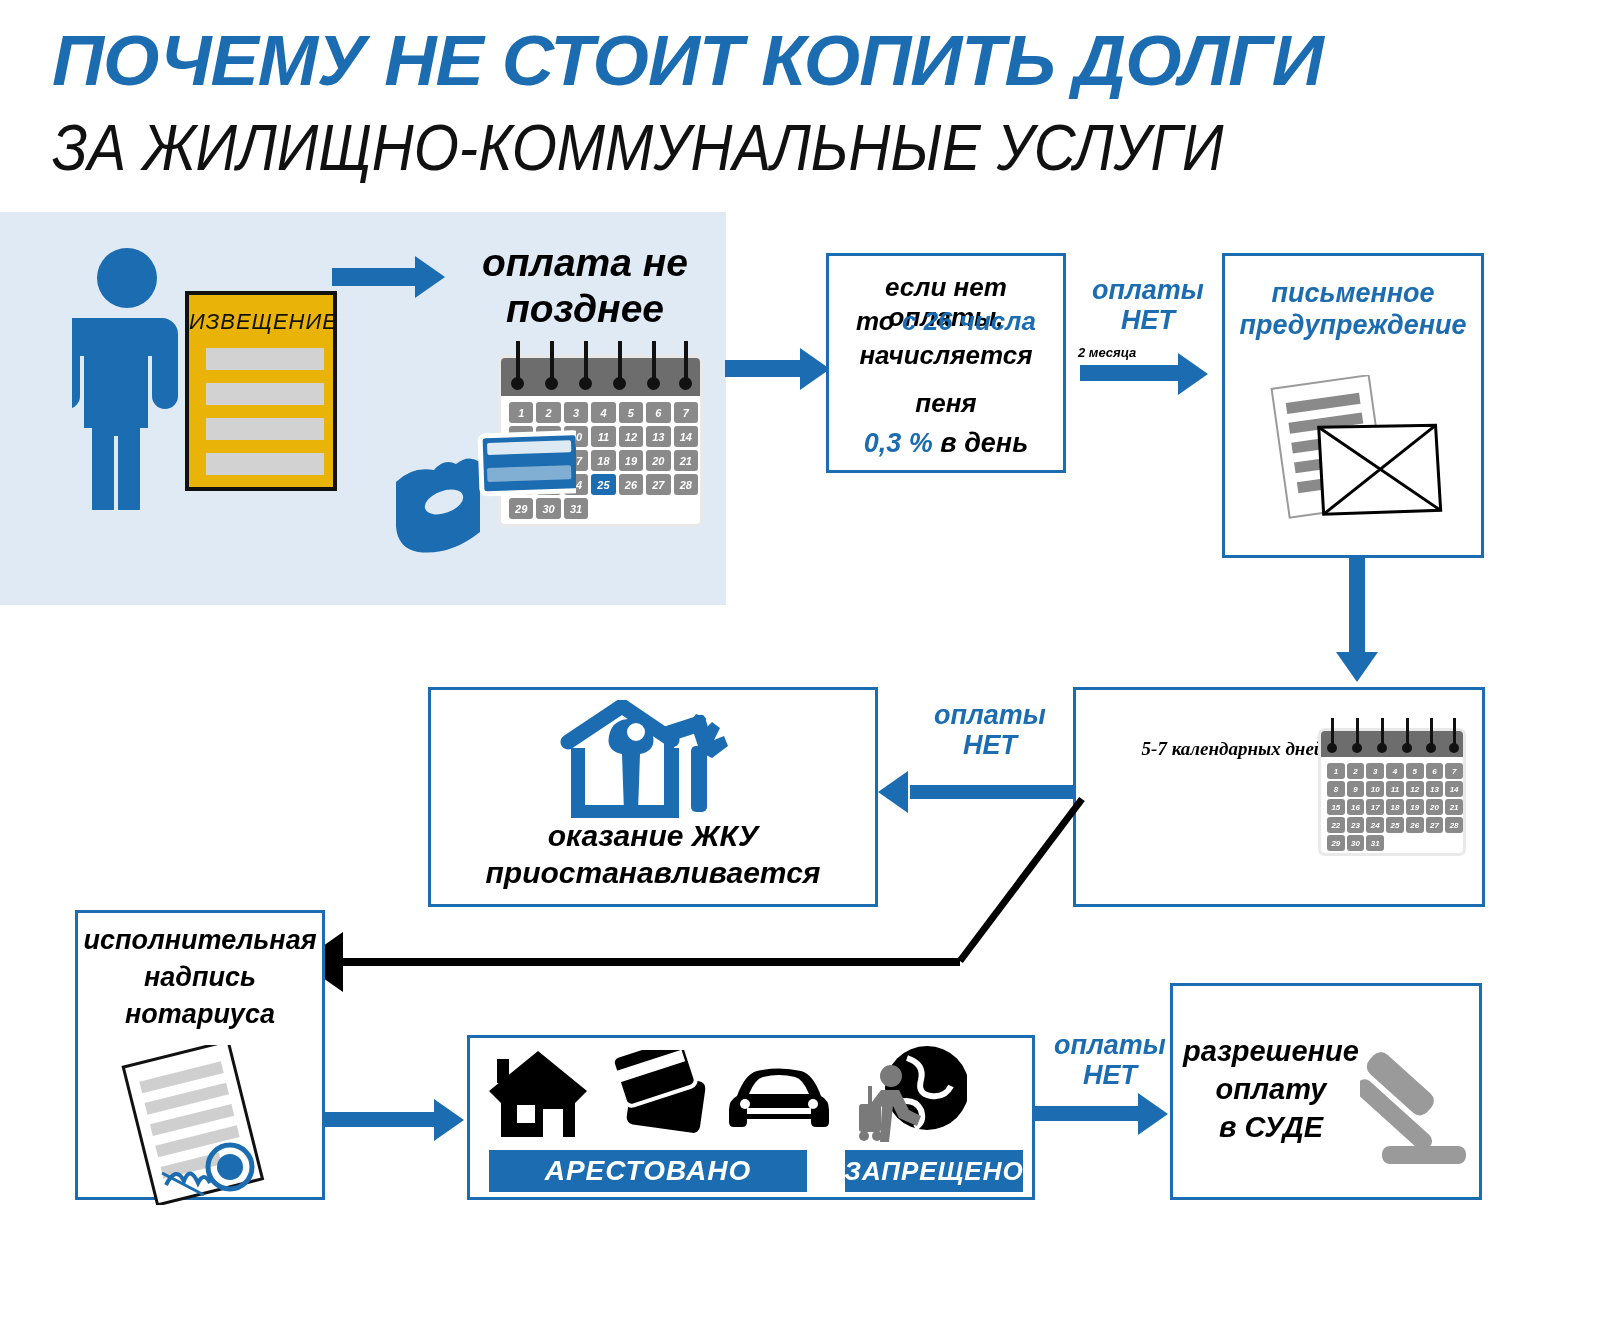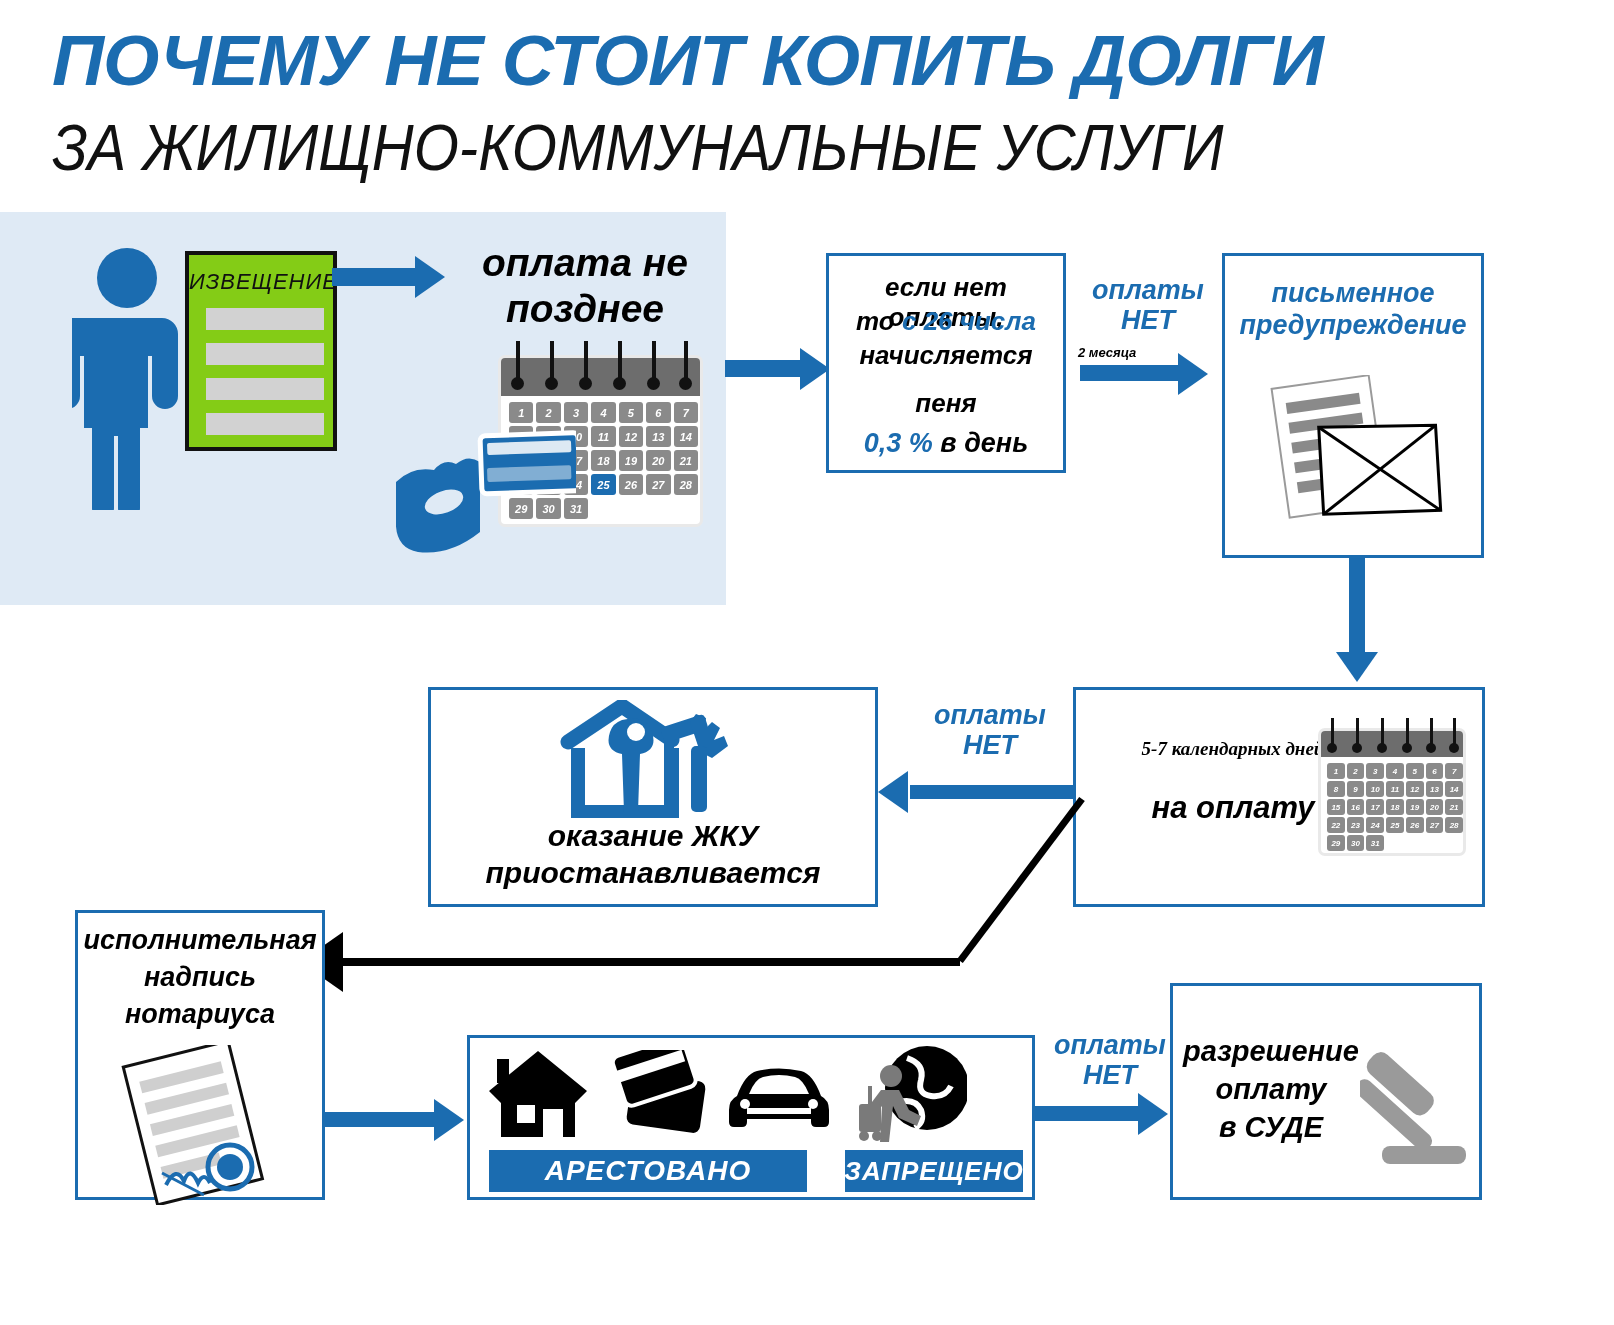--- a/index.html
+++ b/index.html
@@ -50,21 +50,21 @@
   .ln { position: absolute; background: #1b6cb0; }
   .ln-blk { position: absolute; background: #000000; }
   .ah { position: absolute; width: 0; height: 0; }
   .ah-r { border-top: 21px solid transparent; border-bottom: 21px solid transparent; border-left: 30px solid #1b6cb0; }
   .ah-l { border-top: 21px solid transparent; border-bottom: 21px solid transparent; border-right: 30px solid #1b6cb0; }
   .ah-d { border-left: 21px solid transparent; border-right: 21px solid transparent; border-top: 30px solid #1b6cb0; }
   .ah-l-blk { border-top: 30px solid transparent; border-bottom: 30px solid transparent; border-right: 43px solid #000000; }
 
   
   .notice {
-    position: absolute; background: #84cc16; border: 4px solid #111111;
+    position: absolute; background: #eab308; border: 4px solid #111111; margin-top: 40px;
   }
   .notice-title {
     position: absolute; width: 100%; text-align: center;
     font-size: 22px; letter-spacing: 1px; color: #111; top: 14px;
   }
   .notice-bar { position: absolute; background: #d2d2d2; }
 
   
   .person { position: absolute; }
 
@@ -229,21 +229,20 @@
         <polyline points="168,44 66,144" fill="none" stroke="#000000" stroke-width="3"></polyline>
       </g>
     </svg>
   </div>
 
   <div class="ln" style="left:1349px; top:558px; width:16px; height:100px;"></div>
   <div class="ah ah-d" style="left:1336px; top:652px;"></div>
 
   <div class="box" style="left:1073px; top:687px; width:412px; height:220px;"></div>
   <div class="txt b serif blk" style="left:1073px; top:738px; width:320px; font-size:19px;">5-7 календарных дней</div>
-  <div class="txt b blk" style="left:1073px; top:790px; width:320px; font-size:31px;">на оплату</div>
 
   <div class="cal" id="cal2" style="left:1318px; top:728px; width:148px; height:128px;">
     <div class="cal-body">
       <div class="cal-head" style="height:26px;"></div>
       <div class="cal-grid" id="cal2-grid" style="left:6px; top:32px; width:136px; height:92px; gap:2px; grid-auto-rows:16px;">
           <div class="cal-cell" style="font-size: 8px;">1</div>
           <div class="cal-cell" style="font-size: 8px;">2</div>
           <div class="cal-cell" style="font-size: 8px;">3</div>
           <div class="cal-cell" style="font-size: 8px;">4</div>
           <div class="cal-cell" style="font-size: 8px;">5</div>

